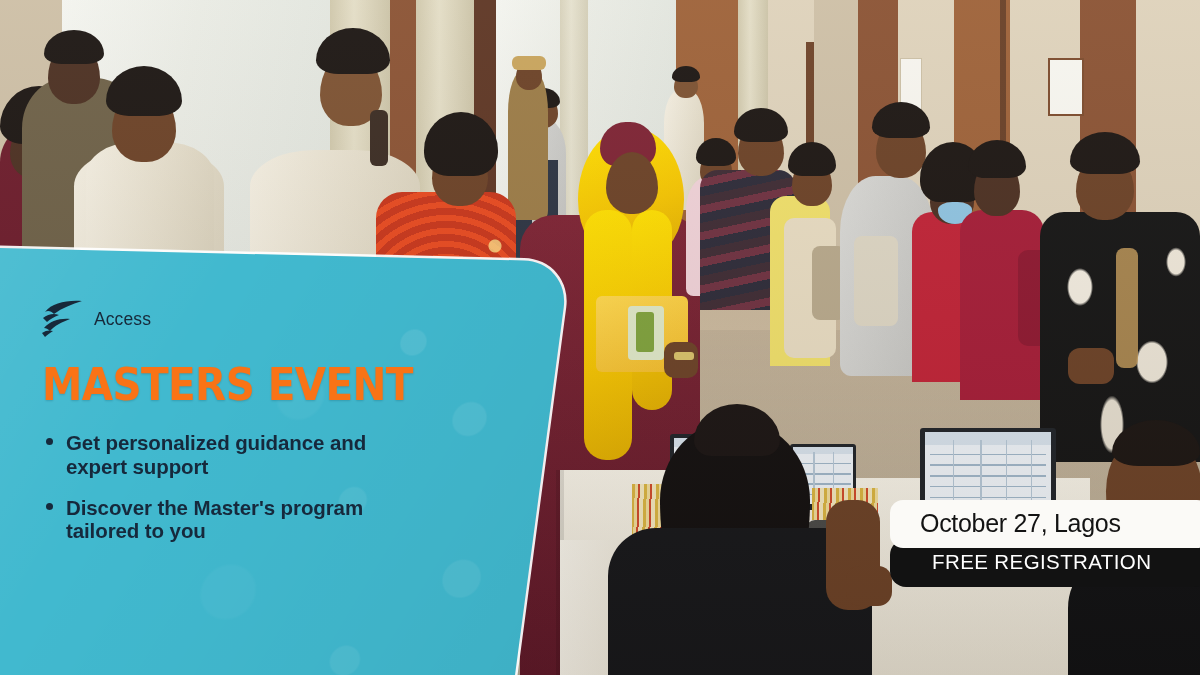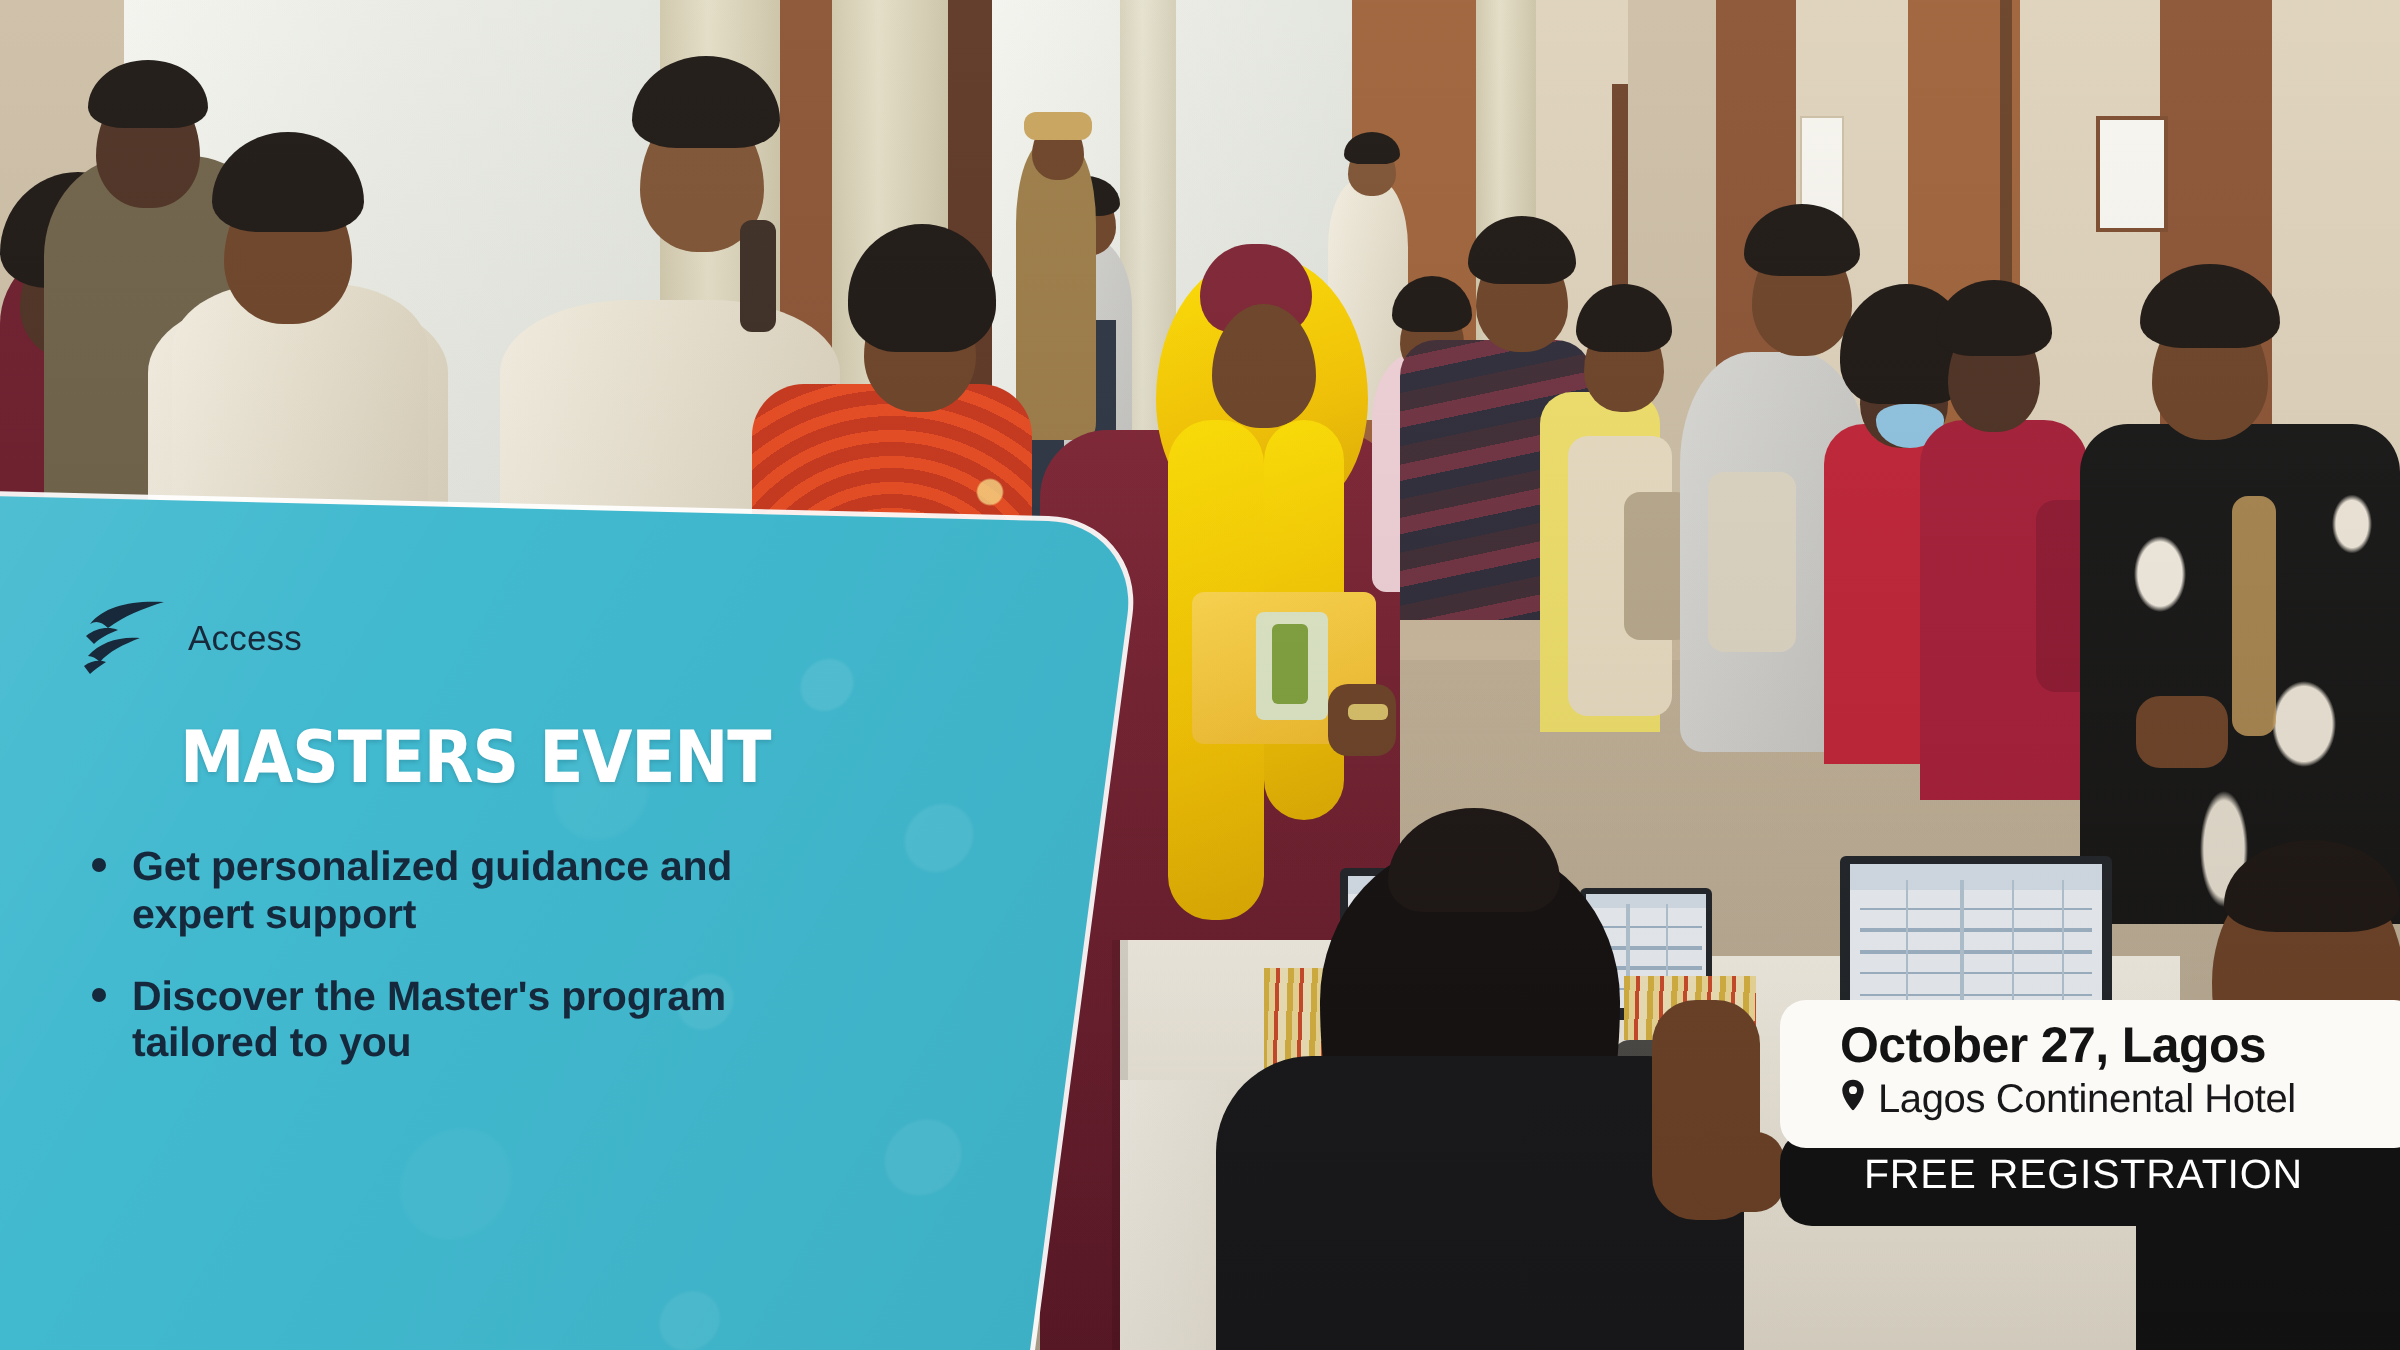--- a/index.html
+++ b/index.html
@@ -110,25 +110,24 @@
   #logo .wings { width:42px; height:40px; flex:0 0 auto; }
   #logo .words { line-height:1; }
   #logo .words .small {
     font-size:17.5px; font-weight:400; color:#17293a; letter-spacing:.1px;
     display:block; margin-bottom:1px; padding-left:1px;
   }
   #logo .words .big {
     font-size:27px; font-weight:400; color:#17293a; letter-spacing:.3px; display:block;
   }
   h1#headline {
-    font-size:36px; line-height:1; font-weight:bold; color:#ffffff;
+    font-size:45px; line-height:1; font-weight:bold; color:#f97316;
     letter-spacing:-0.6px; margin-bottom:24px;
     font-family:"DejaVu Sans", sans-serif; font-stretch:condensed;
     text-shadow:0 1px 2px rgba(0,40,55,.18);
-    margin-left:48px;
   }
   ul#bullets { list-style:none; }
   ul#bullets li {
     position:relative; padding-left:24px; margin-bottom:17px;
     font-size:20.5px; line-height:1.16; font-weight:bold; color:#16293c;
     letter-spacing:-.1px; white-space:pre-line;
   }
   ul#bullets li::before {
     content:""; position:absolute; left:4px; top:7px;
     width:7px; height:7px; border-radius:50%; background:#16293c;
@@ -138,21 +137,21 @@
   #infocard {
     position:absolute; left:890px; top:500px; width:320px;
   }
   #infocard .white {
     background:#fbfaf7;
     border-radius:13px 13px 13px 13px;
     padding:10px 14px 12px 30px;
     position:relative; z-index:2;
   }
   #infocard .date {
-    font-size:25px; font-weight:bold; color:#131313;
+    font-size:25px; font-weight:normal; color:#131313;
     letter-spacing:-.3px; line-height:1.05; white-space:nowrap;
   }
   #infocard .venue {
     display:flex; align-items:center; gap:6px; margin-top:3px;
     font-size:20px; color:#18181a; letter-spacing:-.2px; white-space:nowrap;
   }
   #infocard .venue svg { flex:0 0 auto; }
   #infocard .cta {
     margin-top:-9px; background:#121212;
     border-radius:16px; padding:11px 14px 13px 30px;
@@ -377,28 +376,19 @@
 expert support</li>
         <li>Discover the Master's program
 tailored to you</li>
       </ul>
     </div>
   </div>
 
   <div id="infocard">
     <div class="white">
       <div class="date">October 27, Lagos</div>
-      <div class="venue">
-        <span>
-          <svg viewBox="0 0 16 20" width="13" height="17" aria-hidden="true">
-            <path d="M8 0.6C4.3 0.6 1.4 3.5 1.4 7.1c0 4.8 5.3 11.1 6 12 .3.4.9.4 1.2 0 .7-.9 6-7.2 6-12C14.6 3.5 11.7.6 8 .6z" fill="#18181a"></path>
-            <circle cx="8" cy="7" r="2.45" fill="#fbfaf7"></circle>
-          </svg>
-        </span>
-        <span>Lagos Continental Hotel</span>
-      </div>
     </div>
     <div class="cta">
       <span>FREE REGISTRATION</span>
     </div>
   </div>
 
 </div>
 
 </body></html>

